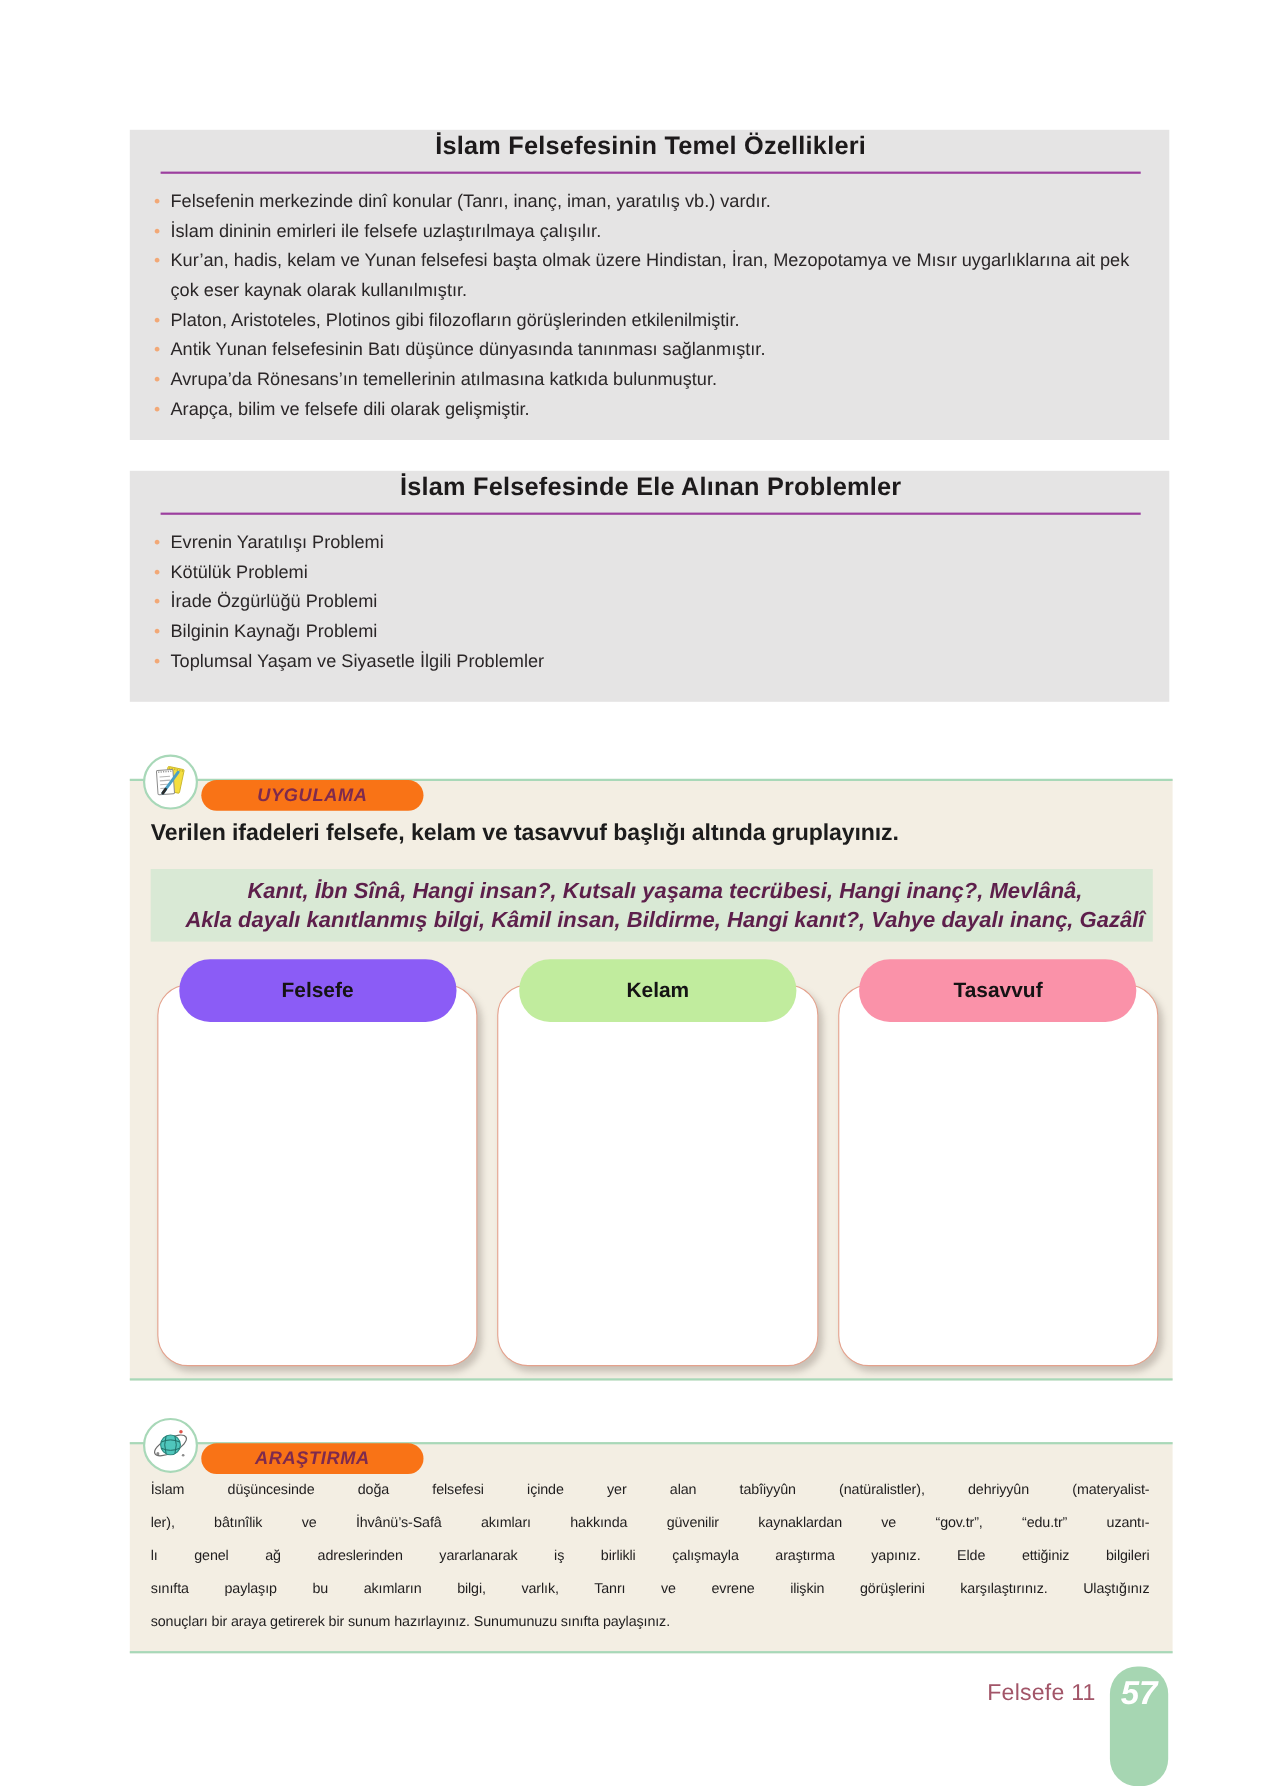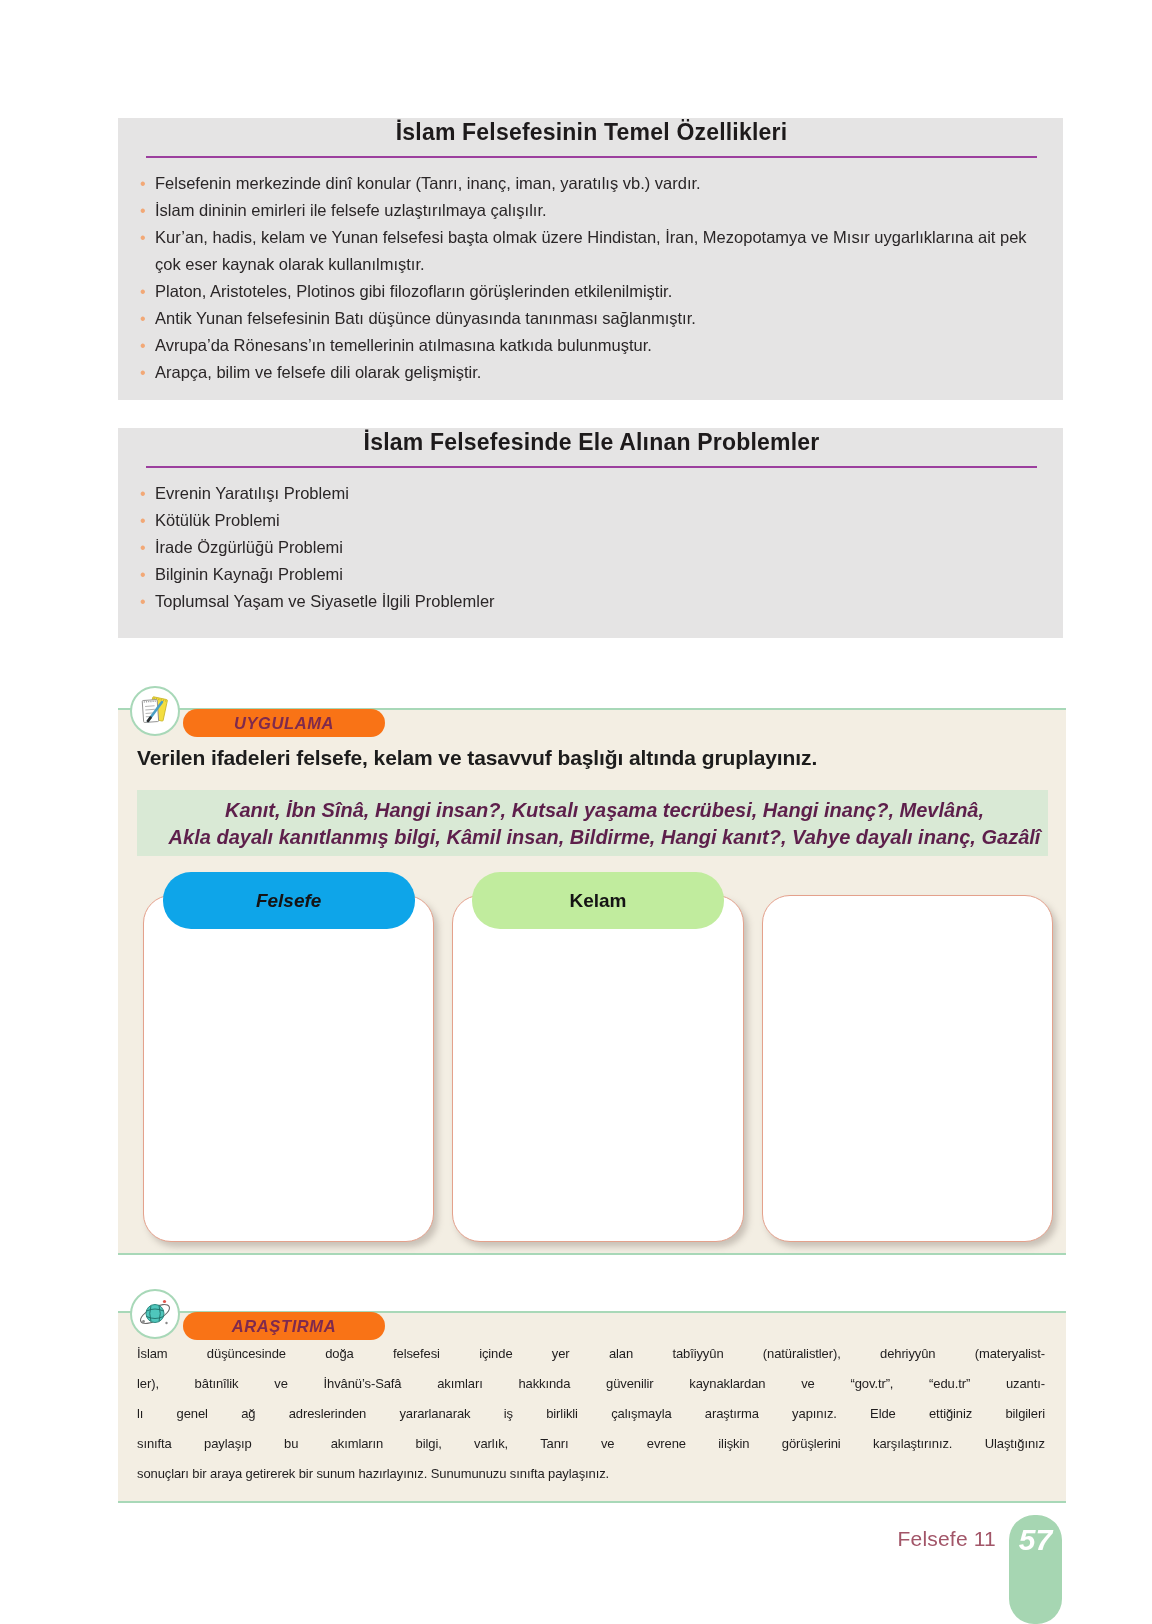--- a/index.html
+++ b/index.html
@@ -189,30 +189,31 @@
 
     <div class="terms-box">
       <div>Kanıt, İbn Sînâ, Hangi insan?, Kutsalı yaşama tecrübesi, Hangi inanç?, Mevlânâ,</div>
       <div>Akla dayalı kanıtlanmış bilgi, Kâmil insan, Bildirme, Hangi kanıt?, Vahye dayalı inanç, Gazâlî</div>
     </div>
 
     <div class="categories">
 
         <div class="category-col">
           <div class="category-dropzone"></div>
-          <div class="category-pill" style="background: #0ea5e9; font-style: italic;">Felsefe</div>
+          <div class="category-pill" style="background: #8b5cf6;">Felsefe</div>
         </div>
 
         <div class="category-col">
           <div class="category-dropzone"></div>
           <div class="category-pill" style="background: rgb(193, 236, 158);">Kelam</div>
         </div>
 
         <div class="category-col">
           <div class="category-dropzone"></div>
+          <div class="category-pill" style="background: rgb(250, 146, 169);">Tasavvuf</div>
         </div>
       </div>
   </section>
 
   <section class="panel arastirma">
     <div class="badge-icon">
       <svg width="36" height="36" viewBox="0 0 36 36">
         <ellipse cx="18" cy="18" rx="16" ry="6.5" fill="none" stroke="#6b6b6b" stroke-width="1.1" transform="rotate(-28 18 18)"></ellipse>
         <circle cx="18" cy="17.5" r="9" fill="#4fc6bc" stroke="#2c8a80" stroke-width="1"></circle>
         <path d="M9.5 15 Q18 11 26.5 15 M9.5 20.5 Q18 24.5 26.5 20.5 M14 9.5 Q11.5 17.5 14 25.5 M22 9.5 Q24.5 17.5 22 25.5" fill="none" stroke="#1f6d66" stroke-width="0.9"></path>

